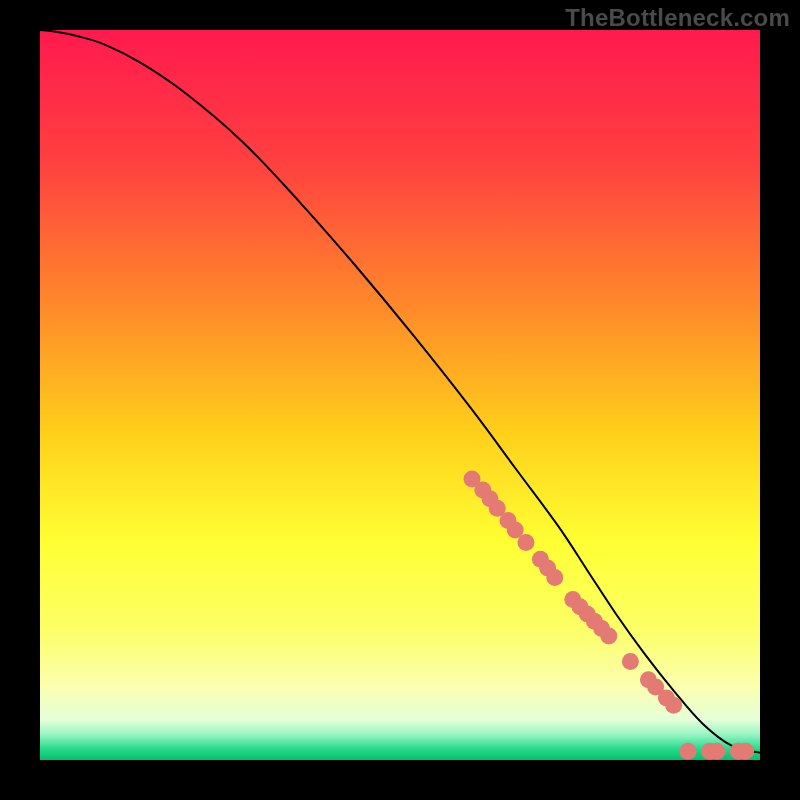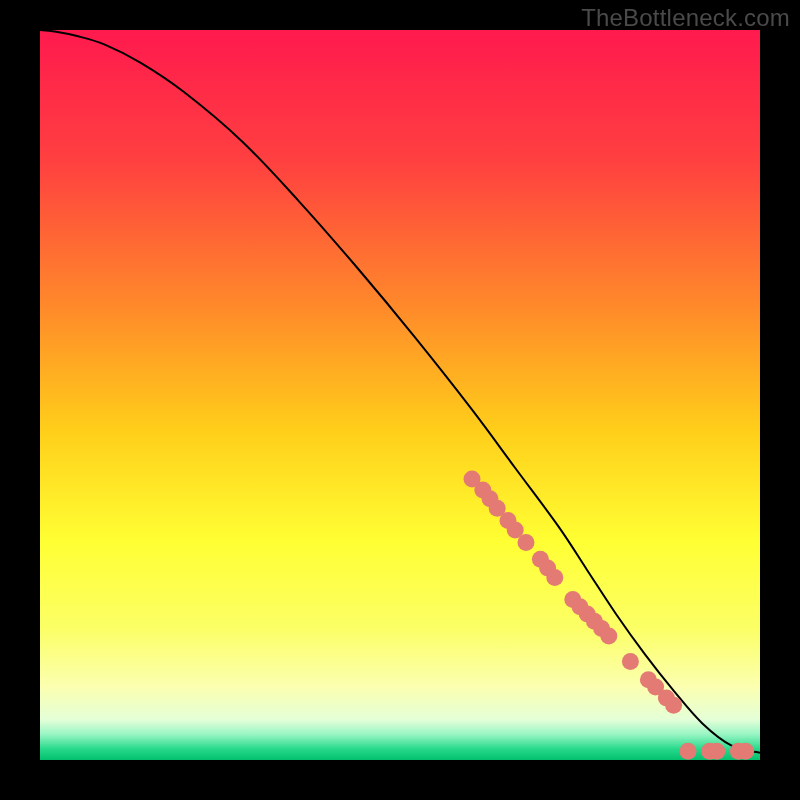--- a/index.html
+++ b/index.html
@@ -16,21 +16,21 @@
     width: 800px;
     height: 800px;
     background: #000;
   }
   .watermark {
     position: absolute;
     top: 4px;
     right: 10px;
     color: #4a4a4a;
     font-size: 24px;
-    font-weight: 400;
+    font-weight: 700;
     letter-spacing: 0.2px;
     user-select: none;
   }
   .plot {
     position: absolute;
     left: 40px;
     top: 30px;
     width: 720px;
     height: 730px;
   }

